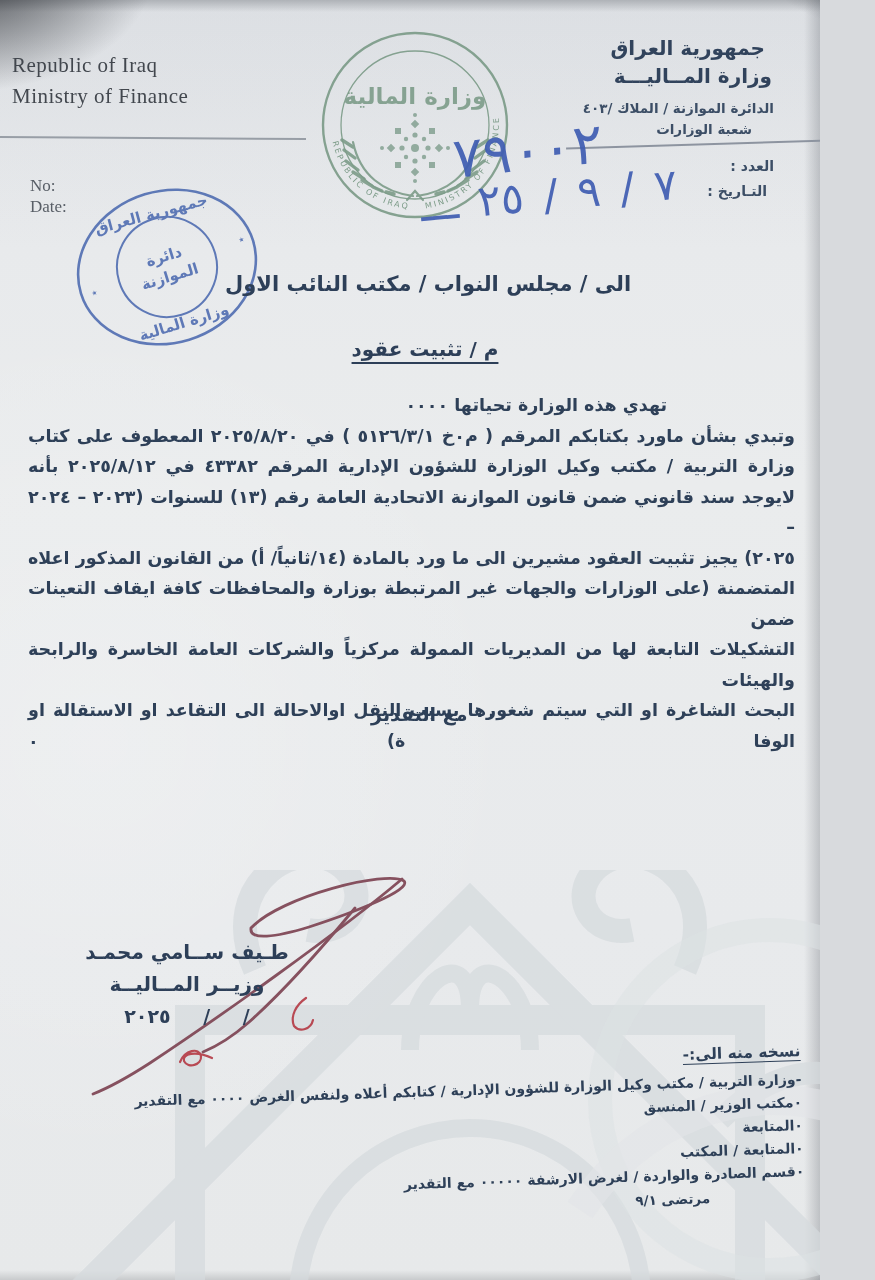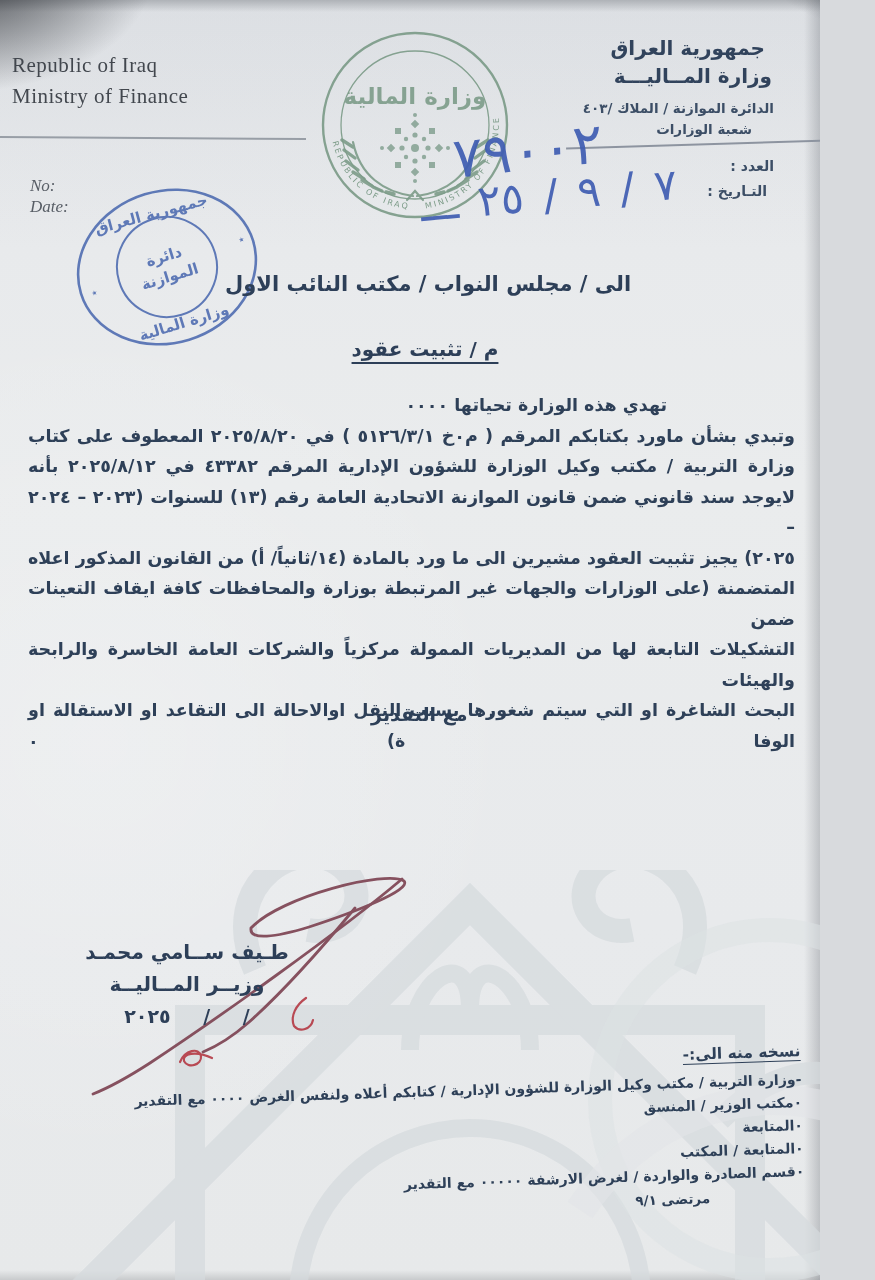--- a/index.html
+++ b/index.html
@@ -22,21 +22,21 @@
   .band-top{left:0;top:0;width:875px;height:250px;
     background:linear-gradient(180deg, rgba(168,176,186,.16), rgba(168,176,186,0));}
 
   .watermark{position:absolute;pointer-events:none;}
 
   
   .en-block{position:absolute;left:12px;top:50px;font-family:"Liberation Serif","DejaVu Serif",serif;
     font-size:21px;line-height:31px;color:#42474e;letter-spacing:.5px;}
   .hr-left{position:absolute;left:0;top:137px;width:306px;height:2px;background:#989ea6;transform:rotate(.4deg);}
   .no-label,.dt-label{position:absolute;left:30px;font-family:"Liberation Serif","DejaVu Serif",serif;
-    font-size:17px;color:#585e66;font-style:italic;}
+    font-size:17px;color:#585e66;}
   .no-label{top:176px}.dt-label{top:197px}
 
   
   .ar{direction:rtl;text-align:right;position:absolute;font-weight:700;}
   .ar-country{right:55px;top:36px;font-size:20px;color:#31435c;}
   .ar-ministry{right:48px;top:64px;font-size:20px;color:#31435c;}
   .ar-dept{right:46px;top:100px;font-size:13.5px;color:#3c4e66;}
   .ar-section{right:68px;top:121px;font-size:13.5px;color:#3c4e66;text-align:center;}
   .hr-right{position:absolute;left:566px;top:143px;width:296px;height:1.8px;background:#8d94a0;transform:rotate(-1.7deg);}
   .num-label{right:46px;top:158px;font-size:14px;color:#3c4e66;}

